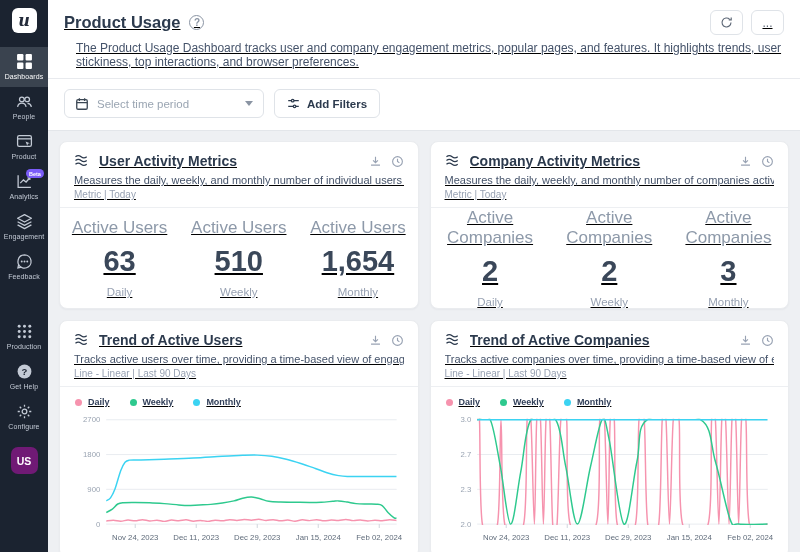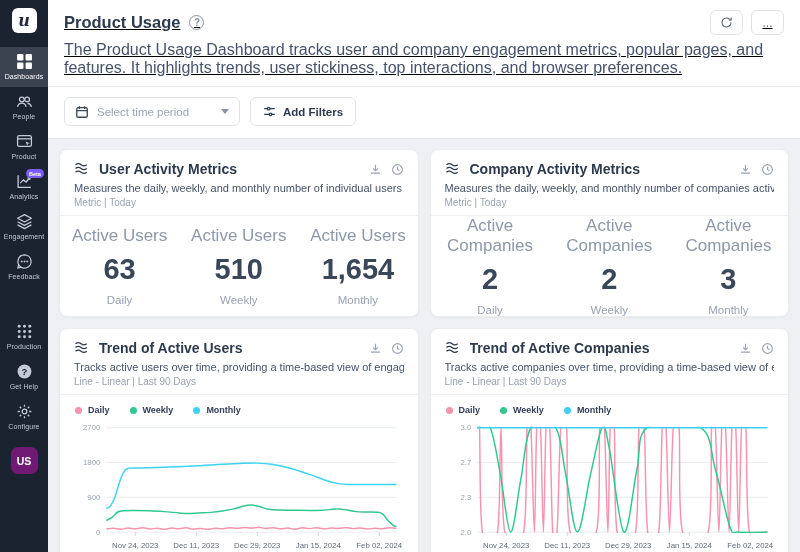--- a/index.html
+++ b/index.html
@@ -34,37 +34,37 @@
   .page-header { background:#fff; padding:10px 16px 9px; border-bottom:1px solid #e8eaee;text-decoration:underline; }
   .title-row { display:flex; align-items:center; gap:9px; }
   .page-title { font-size:16.5px; font-weight:700; color:#2c3a4d; }
   .help-icon { width:15px; height:15px; border:1.3px solid #8a94a3; border-radius:50%;
     color:#8a94a3; font-size:10px; font-weight:700; display:flex; align-items:center;
     justify-content:center; cursor:pointer; }
   .header-actions { margin-left:auto; display:flex; gap:8px; }
   .hdr-btn { width:33px; height:25px; border:1px solid #dfe3e8; background:#fff;
     border-radius:6px; display:flex; align-items:center; justify-content:center;
     color:#5c6675; cursor:pointer; font-size:12px; }
-  .page-desc { margin-top:6px; font-size:16px; color:#45536a; }
+  .page-desc { margin-top:6px; font-size:12px; color:#45536a;margin-left:12px; }
 
   .filter-bar { background:#fff; padding:10px 16px 12px; display:flex; gap:10px;
     border-bottom:1px solid #e3e6ea; box-shadow:0 1px 2px rgba(16,24,40,.05); }
   .select-box { display:flex; align-items:center; gap:8px; border:1px solid #dfe3e8;
-    border-radius:6px; background:#fff; height:29px; padding:0 10px; width:176px;
+    border-radius:6px; background:#fff; height:29px; padding:0 10px; width:200px;
     cursor:pointer; }
   .select-box .placeholder { font-size:11.5px; color:#9aa5b2; flex:1; }
   .caret { width:0; height:0; border-left:4px solid transparent; border-right:4px solid transparent;
     border-top:5px solid #8a94a3; }
   .add-filters { display:flex; align-items:center; gap:7px; border:1px solid #dfe3e8;
     border-radius:6px; background:#fff; height:29px; padding:0 12px;
     font-size:11.5px; font-weight:700; color:#2c3a4d; cursor:pointer; }
 
   .content { flex:1; background:#eef0f3; padding:10px 11px; display:flex;
     flex-direction:column; gap:11px; overflow:hidden; }
-  .card-row { display:flex; gap:11px; }
+  .card-row { display:flex; gap:11px;text-decoration:underline; }
   .card-row.r1 { height:189px; }
   .card-row.r2 { flex:1; }
   .card { flex:1; background:#fff; border:1px solid #eaecef; border-radius:8px;
     box-shadow:0 1px 2px rgba(16,24,40,.04); display:flex; flex-direction:column;
     min-width:0; overflow:hidden; }
   .card-header { padding:11px 14px 7px; border-bottom:1px solid #edeff2; }
   .card-title-row { display:flex; align-items:center; gap:8px; }
   .card-title { font-size:14px; font-weight:700; color:#2c3a4d; flex:1;
     white-space:nowrap; overflow:hidden; }
   .card-actions { display:flex; gap:9px; color:#98a2b3; }

